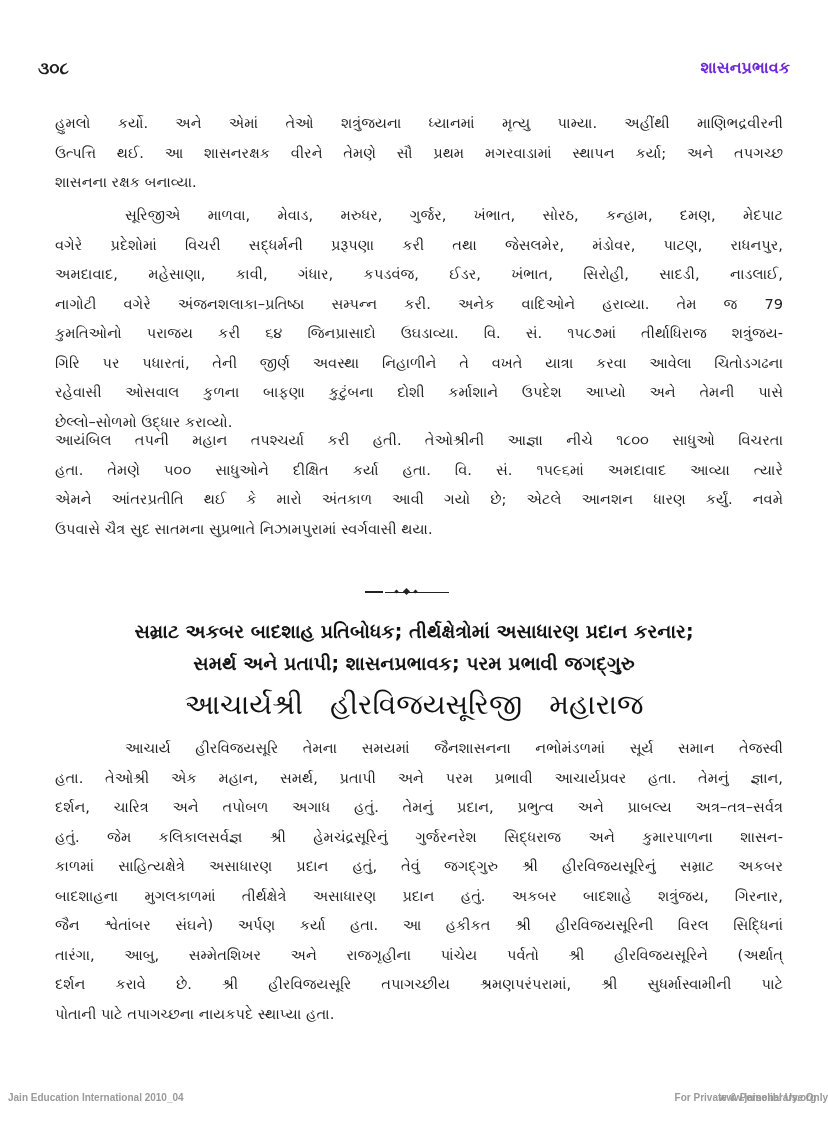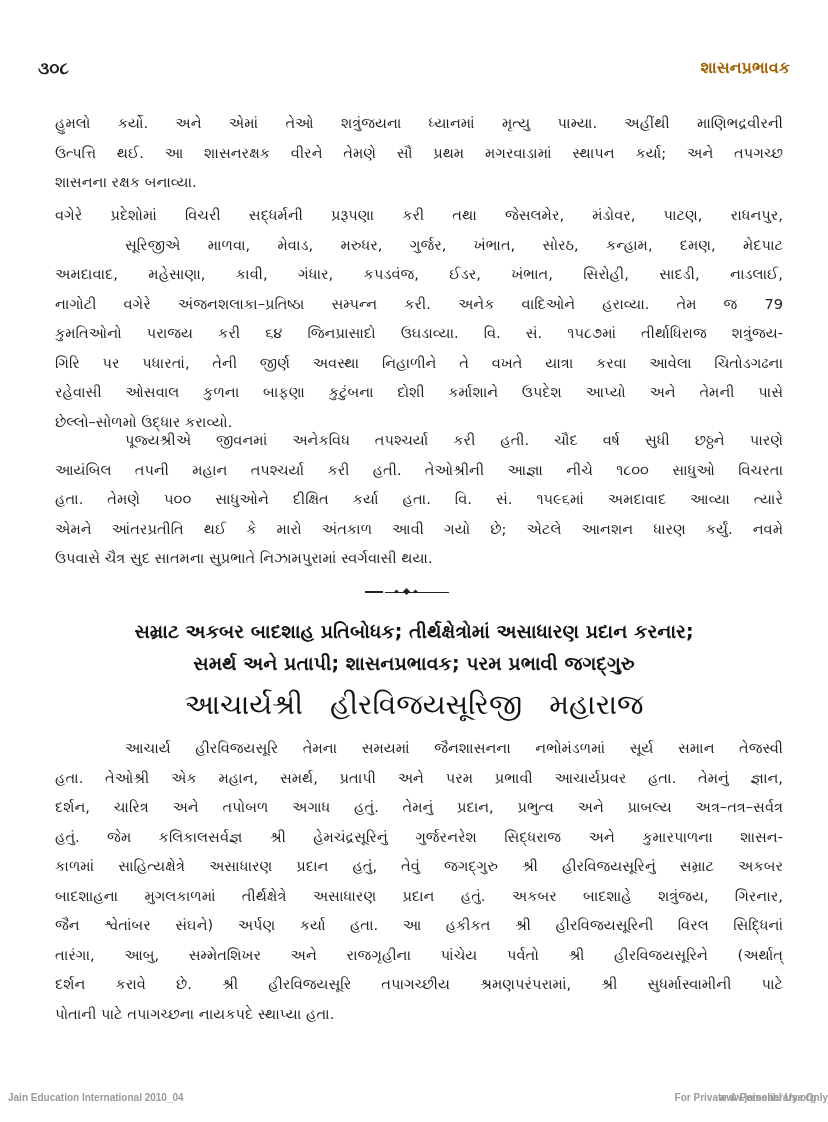--- a/index.html
+++ b/index.html
@@ -29,21 +29,21 @@
       font-size: 17px;
       font-weight: bold;
       color: #1c1c1c;
     }
     .running-title {
       position: absolute;
       right: 0;
       top: 0;
       font-size: 16px;
       font-weight: bold;
-      color: #a16207;
+      color: #6d28d9;
     }
     .para {
       position: absolute;
       left: 55px;
       width: 728px;
       font-size: 14.6px;
       line-height: 29.5px;
       text-align: justify;
       color: #1e1e1e;
       margin: 0;
@@ -131,32 +131,31 @@
   <span class="running-title">શાસનપ્રભાવક</span>
 </div>
 
 <div class="para" id="p1">
   <span class="line">હુમલો કર્યો. અને એમાં તેઓ શત્રુંજયના ધ્યાનમાં મૃત્યુ પામ્યા. અહીંથી માણિભદ્રવીરની</span>
   <span class="line">ઉત્પત્તિ થઈ. આ શાસનરક્ષક વીરને તેમણે સૌ પ્રથમ મગરવાડામાં સ્થાપન કર્યા; અને તપગચ્છ</span>
   <span class="line last">શાસનના રક્ષક બનાવ્યા.</span>
 </div>
 
 <div class="para" id="p2">
+  <span class="line" style="padding-left:70px">સૂરિજીએ માળવા, મેવાડ, મરુધર, ગુર્જર, ખંભાત, સોરઠ, કન્હામ, દમણ, મેદપાટ</span>
   <span class="line">વગેરે પ્રદેશોમાં વિચરી સદ્ધર્મની પ્રરૂપણા કરી તથા જેસલમેર, મંડોવર, પાટણ, રાધનપુર,</span>
-  <span class="line" style="padding-left:70px">સૂરિજીએ માળવા, મેવાડ, મરુધર, ગુર્જર, ખંભાત, સોરઠ, કન્હામ, દમણ, મેદપાટ</span>
   <span class="line">અમદાવાદ, મહેસાણા, કાવી, ગંધાર, કપડવંજ, ઈડર, ખંભાત, સિરોહી, સાદડી, નાડલાઈ,</span>
   <span class="line">નાગોટી વગેરે અંજનશલાકા–પ્રતિષ્ઠા સમ્પન્ન કરી. અનેક વાદિઓને હરાવ્યા. તેમ જ 79</span>
   <span class="line">કુમતિઓનો પરાજય કરી ૬૪ જિનપ્રાસાદો ઉઘડાવ્યા. વિ. સં. ૧૫૮૭માં તીર્થાધિરાજ શત્રુંજય-</span>
   <span class="line">ગિરિ પર પધારતાં, તેની જીર્ણ અવસ્થા નિહાળીને તે વખતે યાત્રા કરવા આવેલા ચિતોડગઢના</span>
   <span class="line">રહેવાસી ઓસવાલ કુળના બાફણા કુટુંબના દોશી કર્માશાને ઉપદેશ આપ્યો અને તેમની પાસે</span>
   <span class="line last">છેલ્લો–સોળમો ઉદ્ધાર કરાવ્યો.</span>
 </div>
 
 <div class="para" id="p3">
-  <span class="line" style="padding-left:70px">પૂજ્યશ્રીએ જીવનમાં અનેકવિધ તપશ્ચર્યા કરી હતી. ચૌદ વર્ષ સુધી છઠ્ઠને પારણે</span>
   <span class="line">આયંબિલ તપની મહાન તપશ્ચર્યા કરી હતી. તેઓશ્રીની આજ્ઞા નીચે ૧૮૦૦ સાધુઓ વિચરતા</span>
   <span class="line">હતા. તેમણે ૫૦૦ સાધુઓને દીક્ષિત કર્યા હતા. વિ. સં. ૧૫૯૬માં અમદાવાદ આવ્યા ત્યારે</span>
   <span class="line">એમને આંતરપ્રતીતિ થઈ કે મારો અંતકાળ આવી ગયો છે; એટલે આનશન ધારણ કર્યું. નવમે</span>
   <span class="line last">ઉપવાસે ચૈત્ર સુદ સાતમના સુપ્રભાતે નિઝામપુરામાં સ્વર્ગવાસી થયા.</span>
 </div>
 
 <div class="separator">
   <div class="bar" style="left:0;width:18px"></div>
   <div class="bar" style="left:20px;width:64px;height:1px;top:2.5px"></div>
   <div class="dot" style="left:30px;width:3px;height:3px;top:1px"></div>

